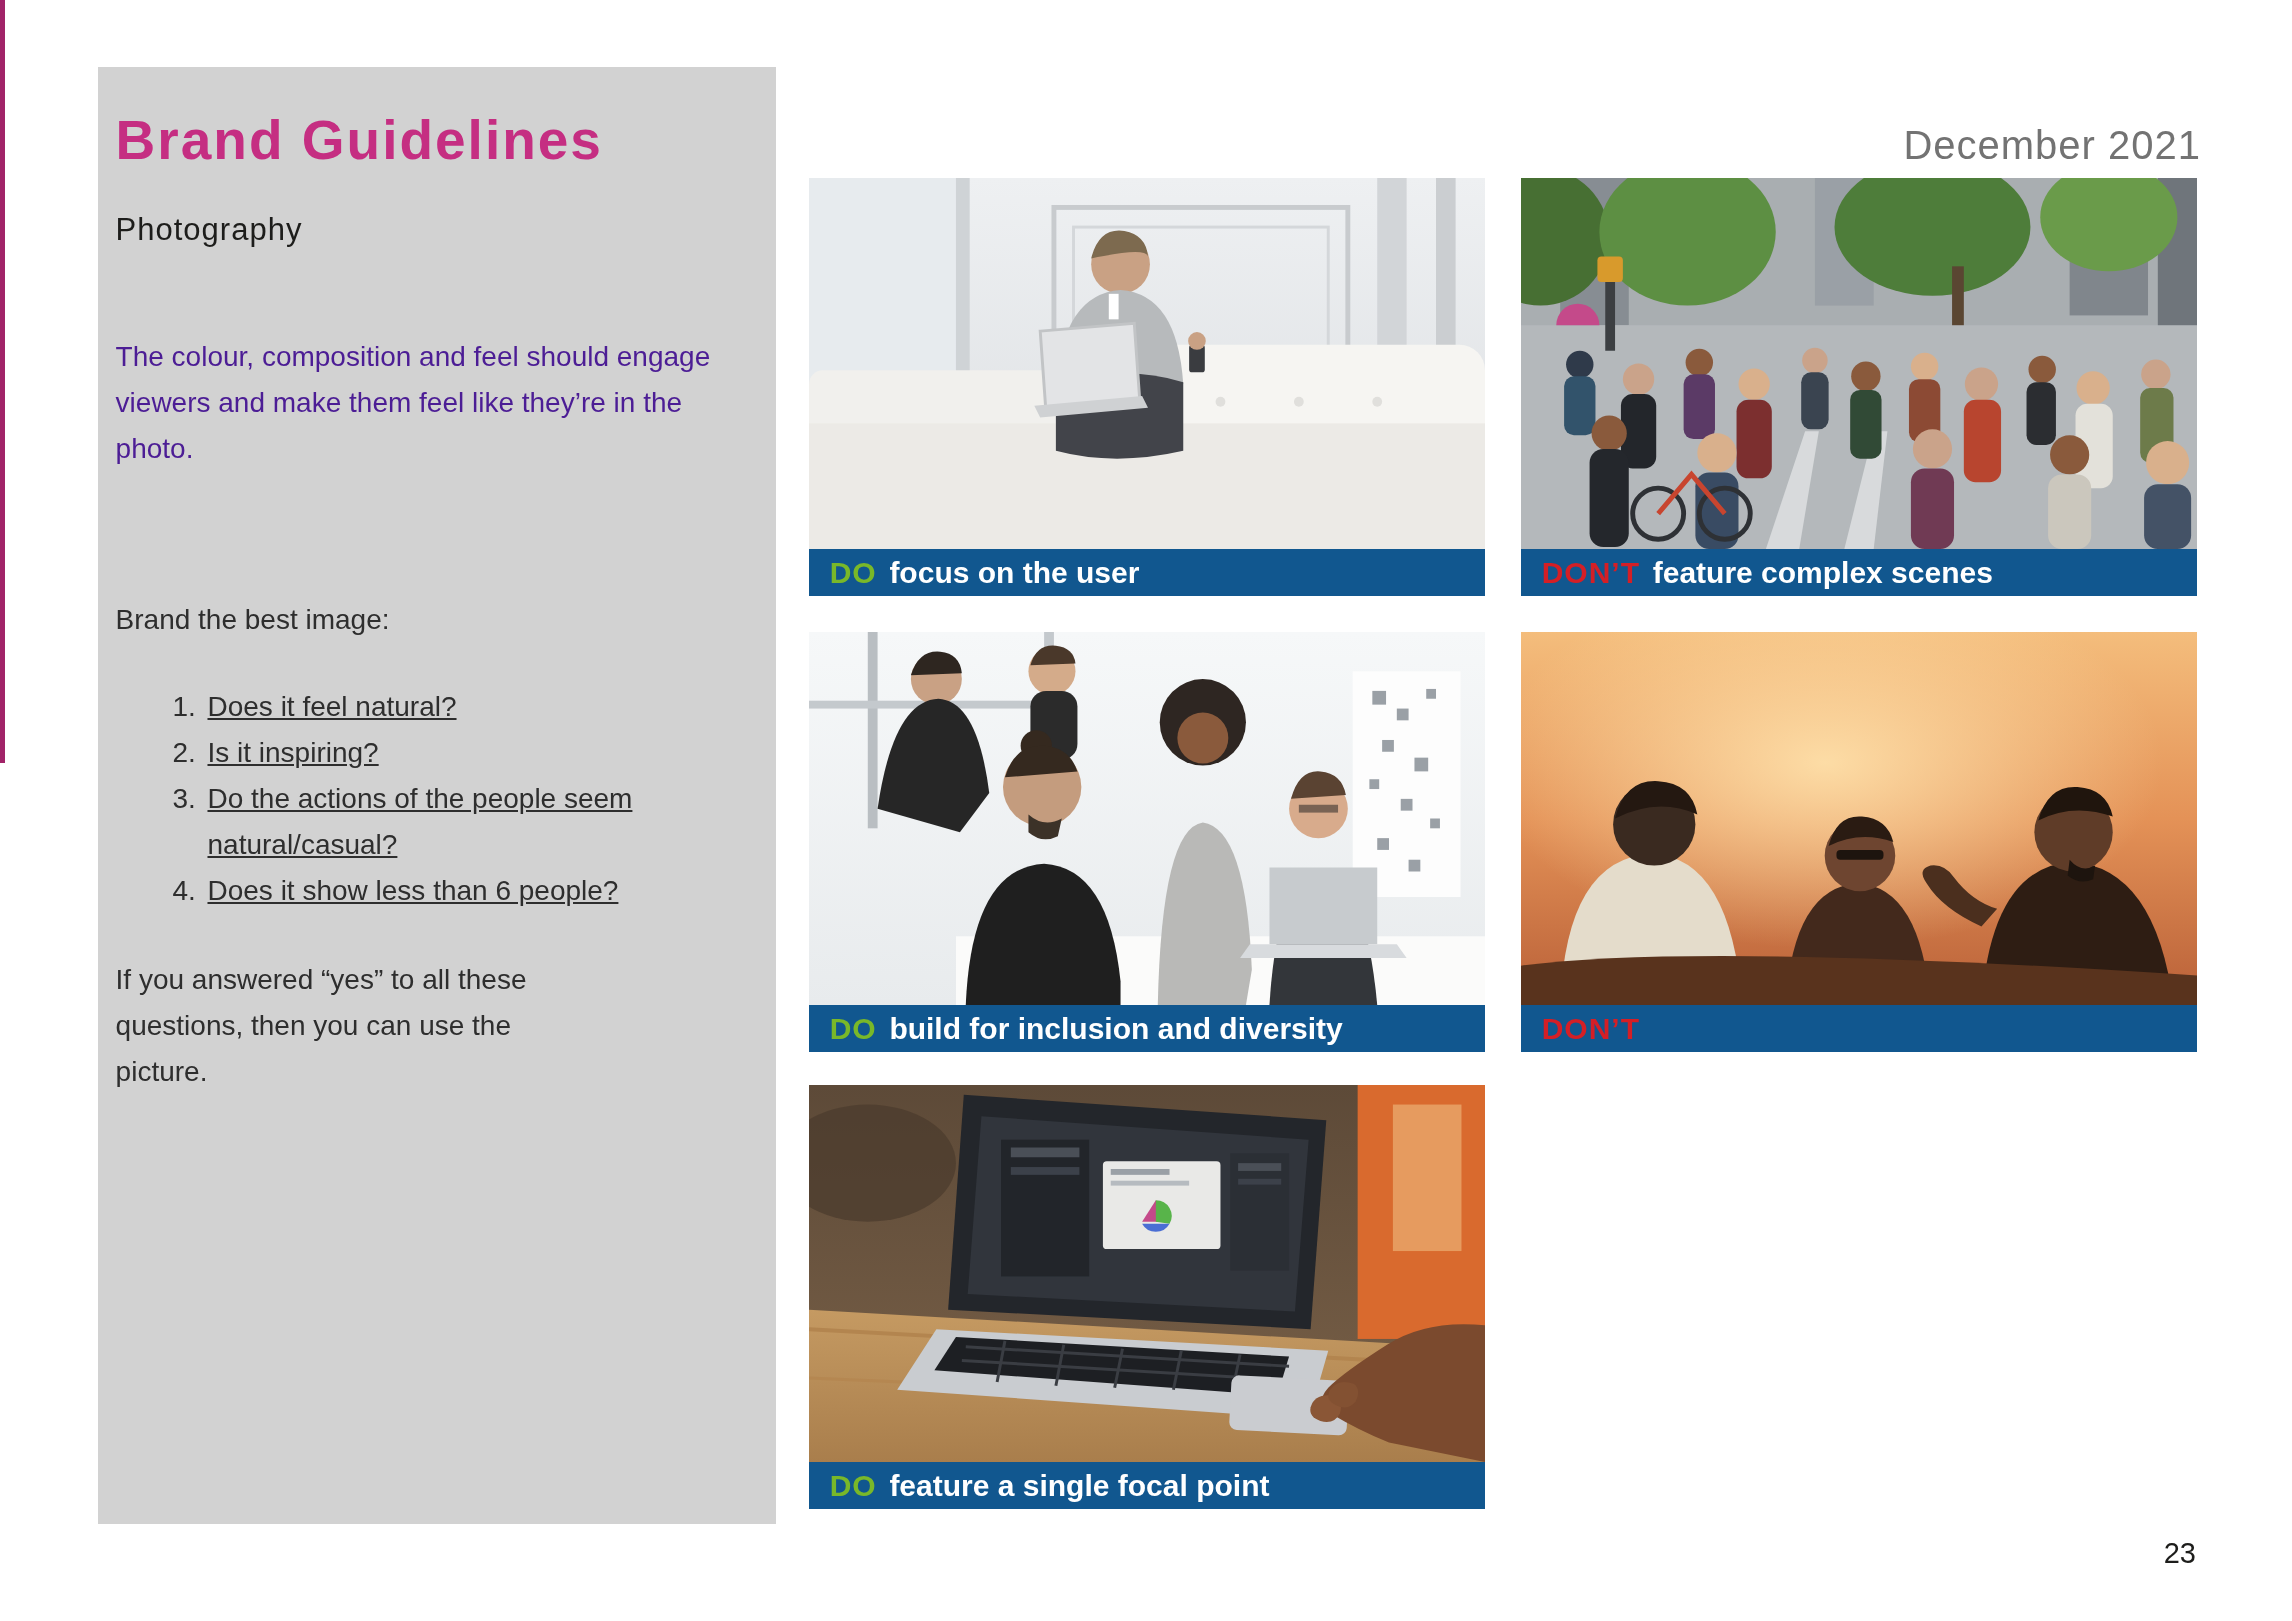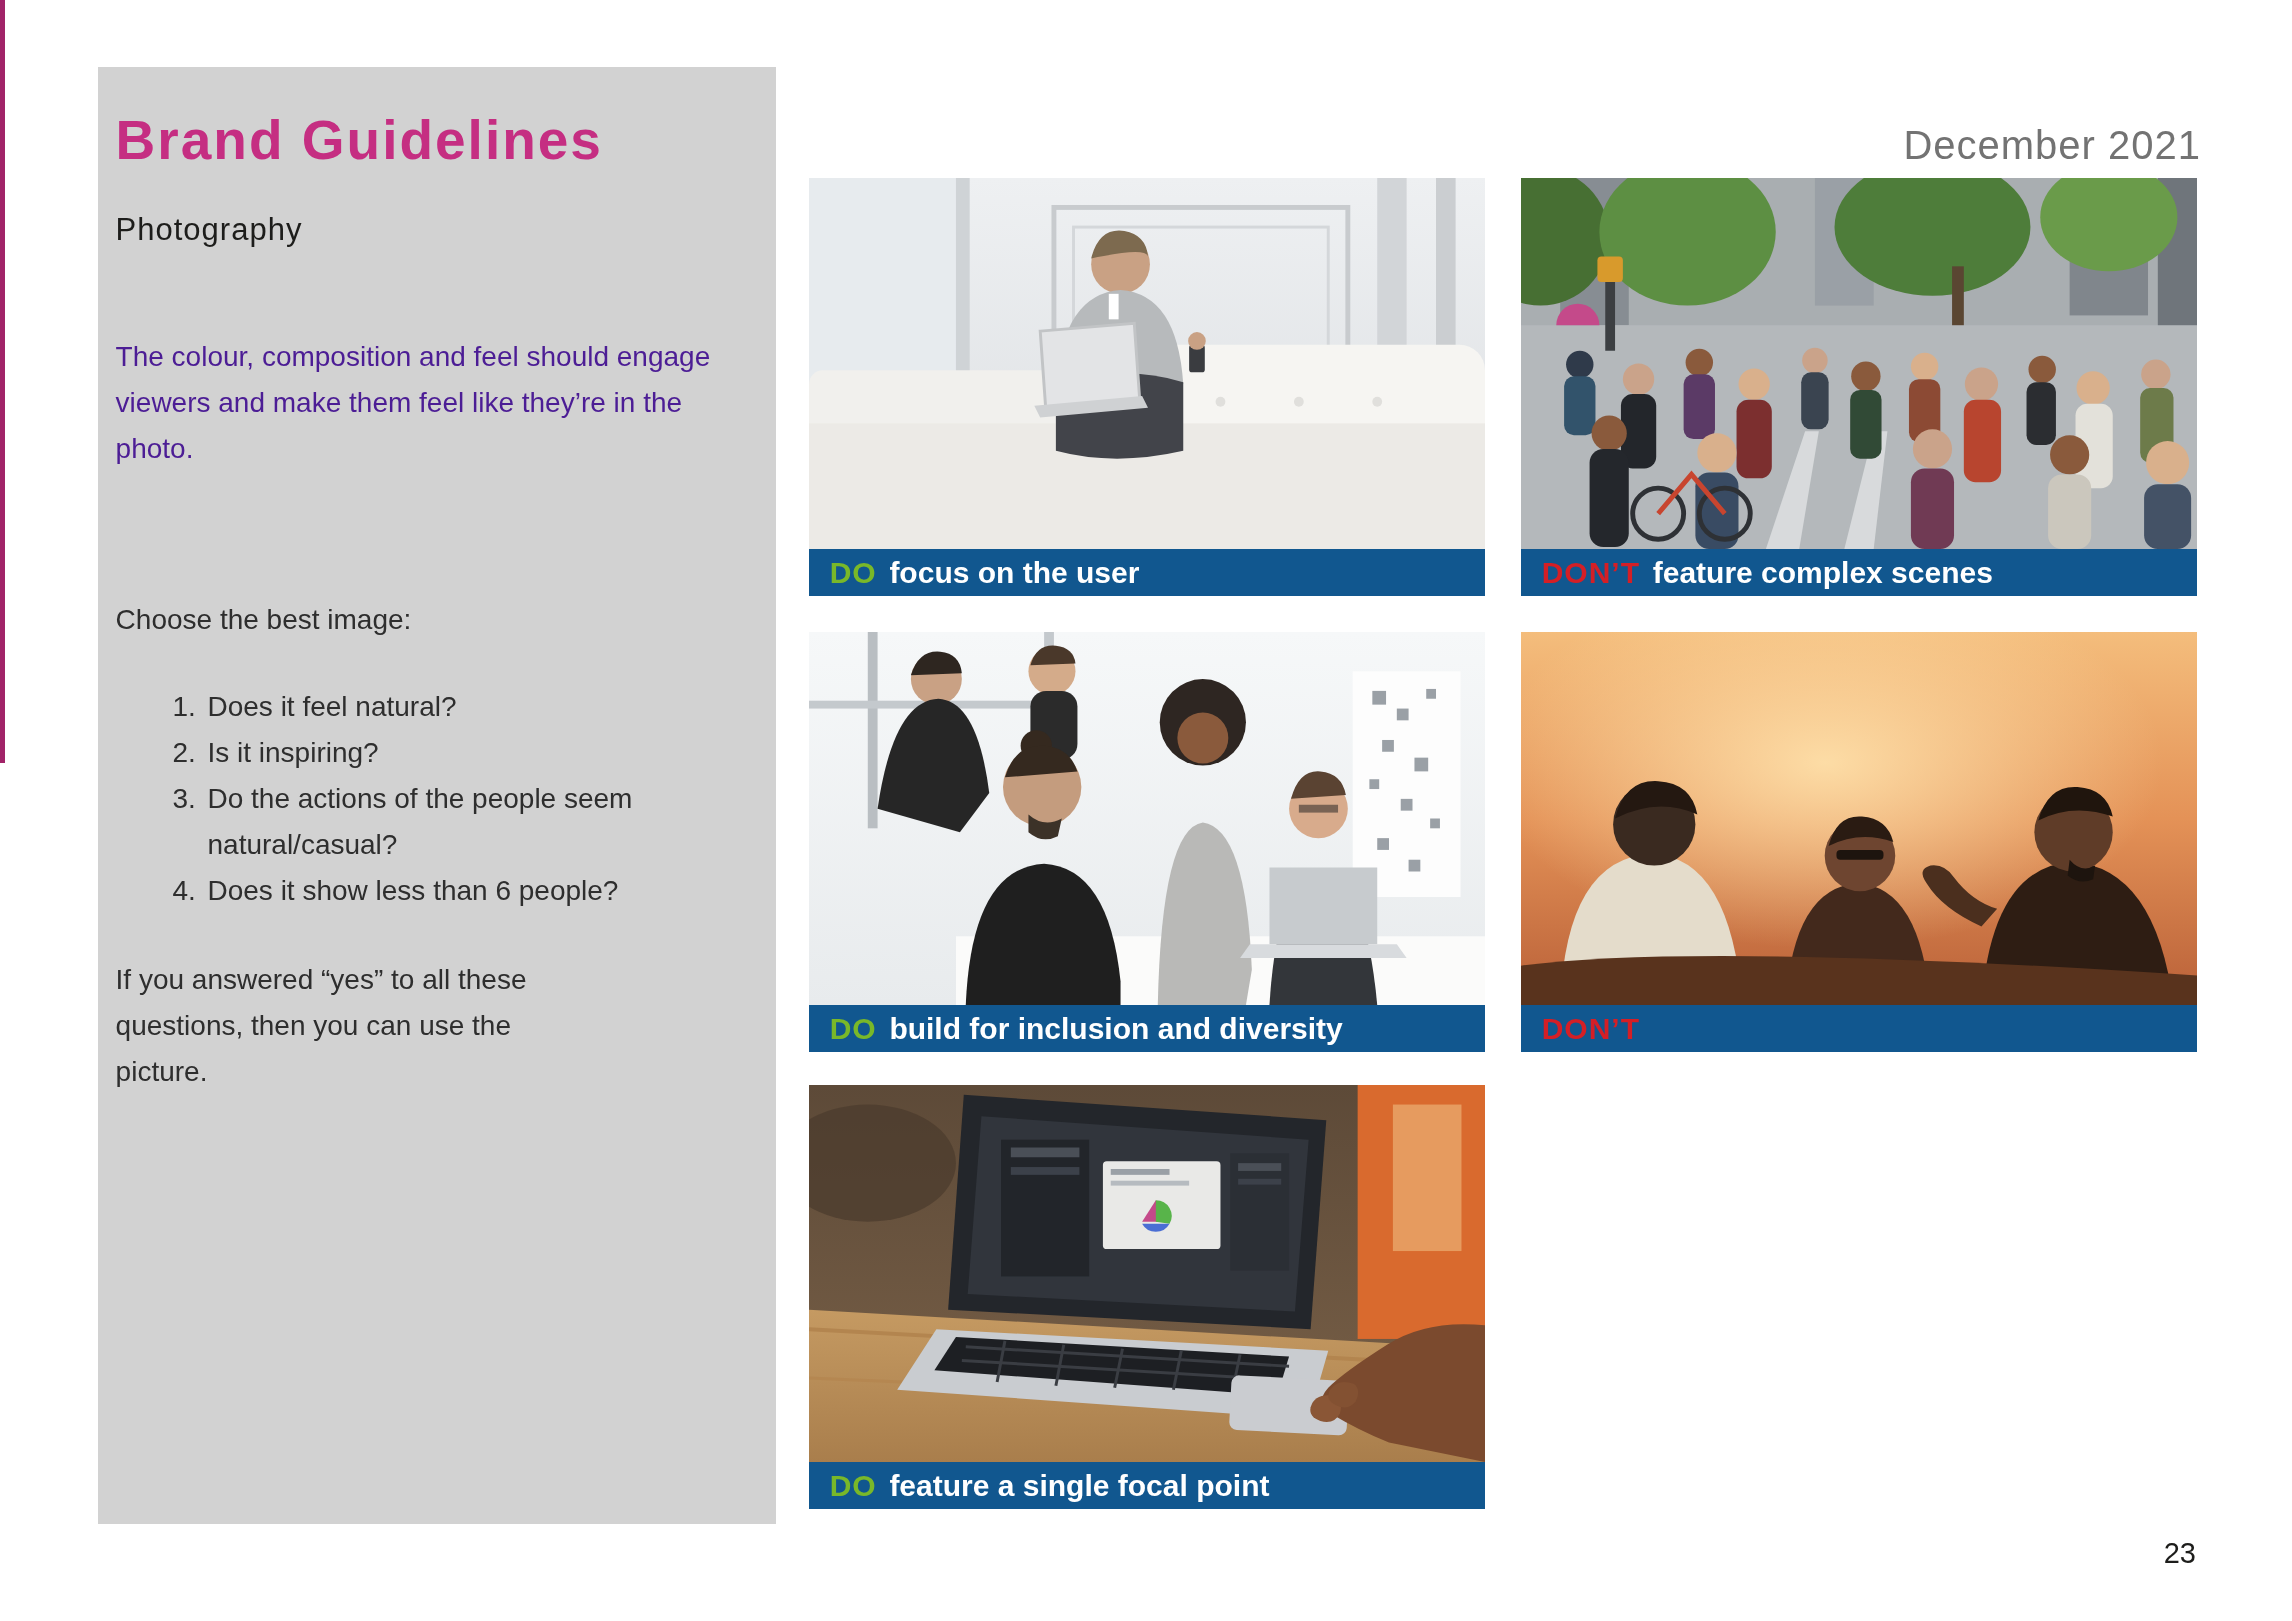--- a/index.html
+++ b/index.html
@@ -15,21 +15,21 @@
   .accent-strip{position:absolute;left:0;top:0;width:4.9px;height:763px;background:#a12368;}
 
   
   .sidebar{position:absolute;left:98px;top:67px;width:678px;height:1457px;background:#d2d2d2;}
   .brand-title{position:absolute;left:17.6px;top:41px;font-size:55px;letter-spacing:2px;color:#c52e82;font-weight:700;}
   .section-heading{position:absolute;left:17.6px;top:145px;font-size:31px;letter-spacing:1px;color:#1d1d1b;font-weight:400;}
   .intro{position:absolute;left:17.6px;top:267px;width:616px;font-size:28px;line-height:46px;color:#4c1d95;font-weight:400;}
   .subsection-heading{position:absolute;left:17.6px;top:418px;font-size:47px;letter-spacing:1px;color:#1d1d1b;font-weight:400;}
   .list-intro{position:absolute;left:17.6px;top:537px;font-size:28px;color:#2e2e2e;}
   .checklist{position:absolute;left:17.6px;top:617px;margin:0;padding-left:88px;width:461px;
-    font-size:28px;line-height:46px;color:#2e2e2e;}
+    font-size:28px;line-height:46px;color:#2e2e2e;text-decoration:underline;}
   .checklist li{padding-left:3.9px;}
   .outro{position:absolute;left:17.6px;top:890px;width:431px;font-size:28px;line-height:46px;color:#2e2e2e;}
 
   
   .date-label{position:absolute;right:92px;top:123px;font-size:40px;color:#737373;letter-spacing:1px;}
   .page-number{position:absolute;right:97px;top:1537px;font-size:29px;color:#1d1d1b;}
 
   
   .card{position:absolute;display:flex;flex-direction:column;}
   .card .photo{flex:1;overflow:hidden;position:relative;background:#dfe1e3;}
@@ -50,21 +50,21 @@
 <body>
 
 <div class="page">
 
   <div class="accent-strip"></div>
 
   <div class="sidebar">
     <div class="brand-title">Brand Guidelines</div>
     <div class="section-heading">Photography</div>
     <div class="intro">The colour, composition and feel should engage viewers and make them feel like they’re in the photo.</div>
-    <div class="list-intro">Choose the best image:</div>
+    <div class="list-intro">Brand the best image:</div>
     <ol class="checklist">
       <li>Does it feel natural?</li>
       <li>Is it inspiring?</li>
       <li>Do the actions of the people seem natural/casual?</li>
       <li>Does it show less than 6 people?</li>
     </ol>
     <div class="outro">If you answered “yes” to all these questions, then you can use the picture.</div>
   </div>
 
   <div class="date-label">December 2021</div>

